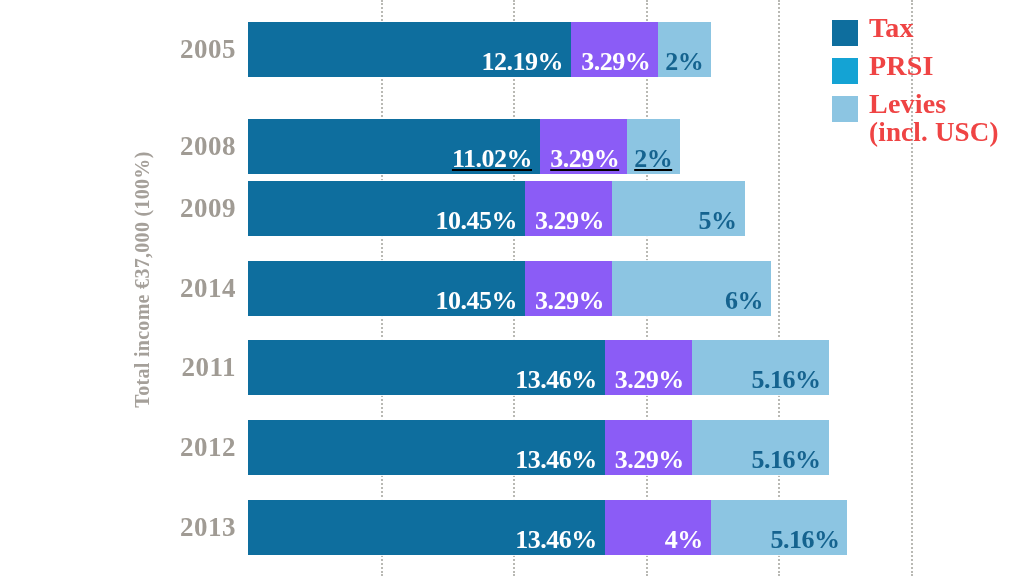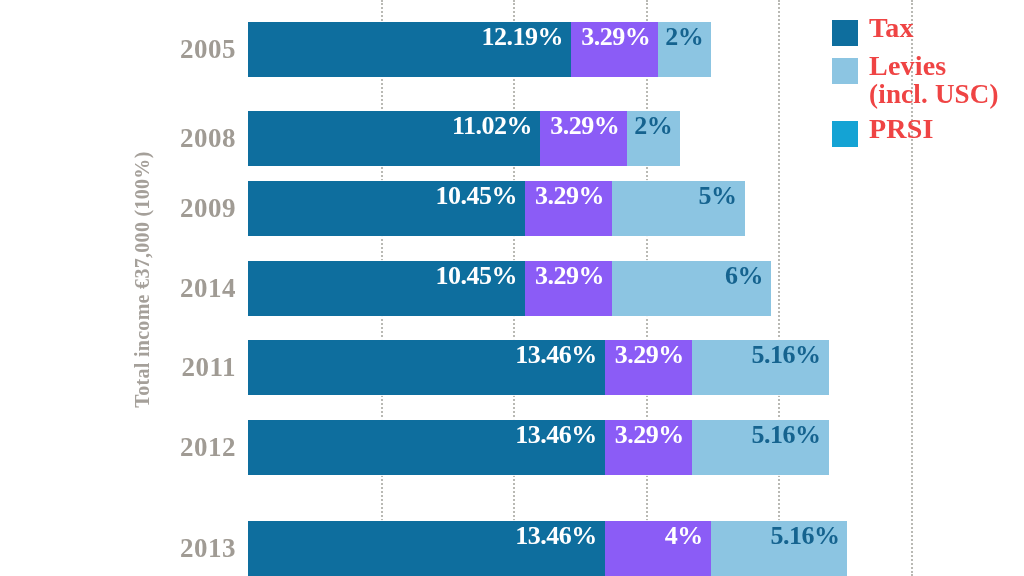--- a/index.html
+++ b/index.html
@@ -61,21 +61,21 @@
     top:0;
     height:55px;
     display:flex;
     flex-direction:row;
     align-items:stretch;
     box-shadow:0 0 0 1px rgba(255,255,255,0.9);
   }
   .seg{
     position:relative;
     display:flex;
-    align-items:flex-start;
+    align-items:flex-end;
     justify-content:flex-end;
     overflow:visible;
     white-space:nowrap;
   }
   .seg-tax{background:#0E6E9E;}
   .seg-prsi{background:#8b5cf6;}
   .seg-levies{background:#8CC5E2;}
   .seg-label{
     font-size:26px;
     font-weight:bold;
@@ -136,23 +136,23 @@
             <span class="seg-label">12.19%</span>
           </div>
           <div class="seg seg-prsi" style="width: 87.185px;">
             <span class="seg-label">3.29%</span>
           </div>
           <div class="seg seg-levies" style="width: 53px;">
             <span class="seg-label">2%</span>
           </div>
         </div>
       </div>
-      <div class="bar-row" style="top: 111px;">
+      <div class="bar-row" style="top: 119px;">
         <div class="year-label">2008</div>
-        <div class="bar" style="width: 445px;">
+        <div class="bar" style="width: 445px; text-decoration: underline;">
           <div class="seg seg-tax" style="width: 292.03px;">
             <span class="seg-label">11.02%</span>
           </div>
           <div class="seg seg-prsi" style="width: 87.185px;">
             <span class="seg-label">3.29%</span>
           </div>
           <div class="seg seg-levies" style="width: 53px;">
             <span class="seg-label">2%</span>
           </div>
         </div>
@@ -206,21 +206,21 @@
             <span class="seg-label">13.46%</span>
           </div>
           <div class="seg seg-prsi" style="width: 87.185px;">
             <span class="seg-label">3.29%</span>
           </div>
           <div class="seg seg-levies" style="width: 136.74px;">
             <span class="seg-label">5.16%</span>
           </div>
         </div>
       </div>
-      <div class="bar-row" style="top: 521px;">
+      <div class="bar-row" style="top: 500px;">
         <div class="year-label">2013</div>
         <div class="bar" style="width: 599.43px;">
           <div class="seg seg-tax" style="width: 356.69px;">
             <span class="seg-label">13.46%</span>
           </div>
           <div class="seg seg-prsi" style="width: 106px;">
             <span class="seg-label">4%</span>
           </div>
           <div class="seg seg-levies" style="width: 136.74px;">
             <span class="seg-label">5.16%</span>
@@ -228,22 +228,22 @@
         </div>
       </div>
     </div>
 
   <div id="legend">
       <div class="legend-item">
         <span class="legend-swatch" style="background: rgb(14, 110, 158);"></span>
         <span class="legend-text">Tax</span>
       </div>
       <div class="legend-item">
+        <span class="legend-swatch" style="background: rgb(20, 163, 212);"></span>
+        <span class="legend-text">PRSI</span>
+      </div>
+      <div class="legend-item">
         <span class="legend-swatch" style="background: rgb(140, 197, 226);"></span>
         <span class="legend-text">Levies<span class="sub">(incl. USC)</span></span>
       </div>
-      <div class="legend-item">
-        <span class="legend-swatch" style="background: rgb(20, 163, 212);"></span>
-        <span class="legend-text">PRSI</span>
-      </div>
     </div>
 
 </div>
 
 </body></html>

